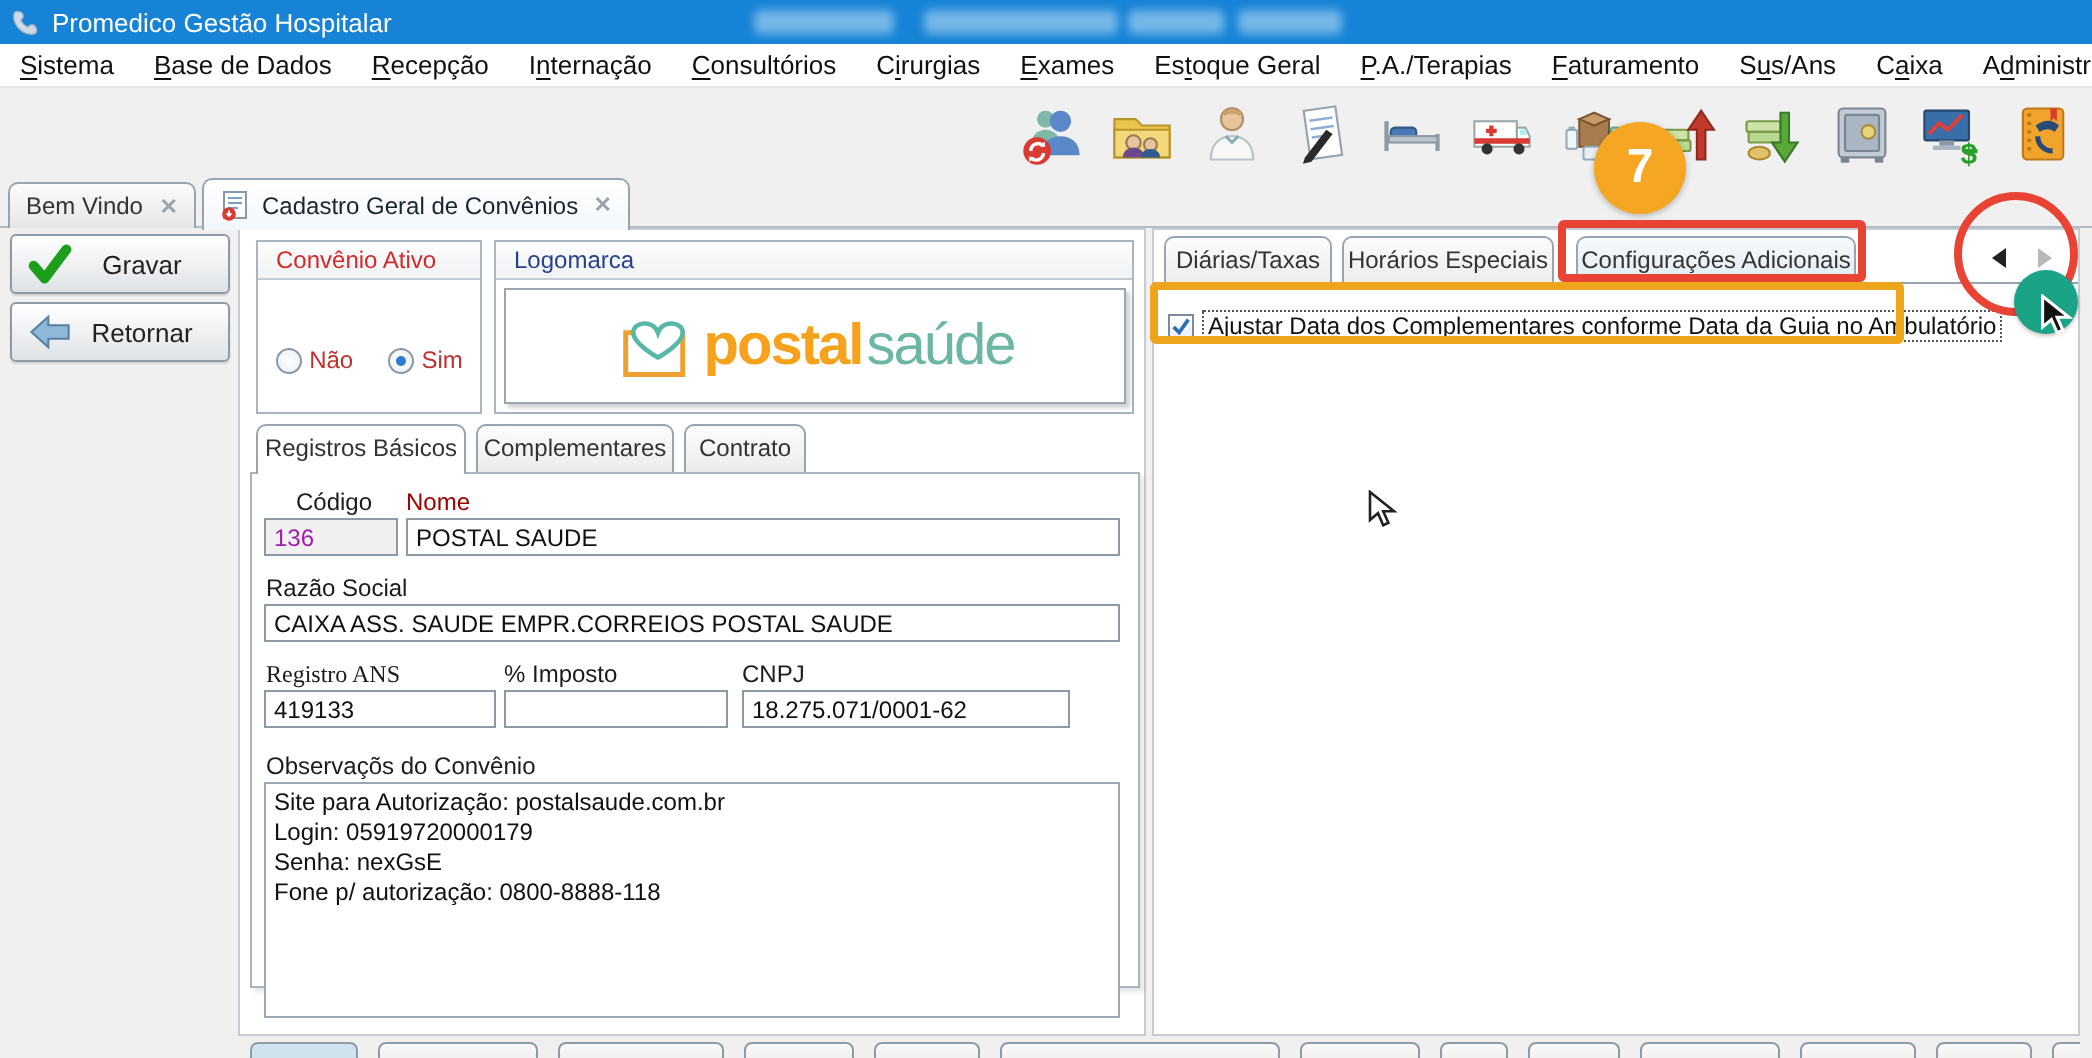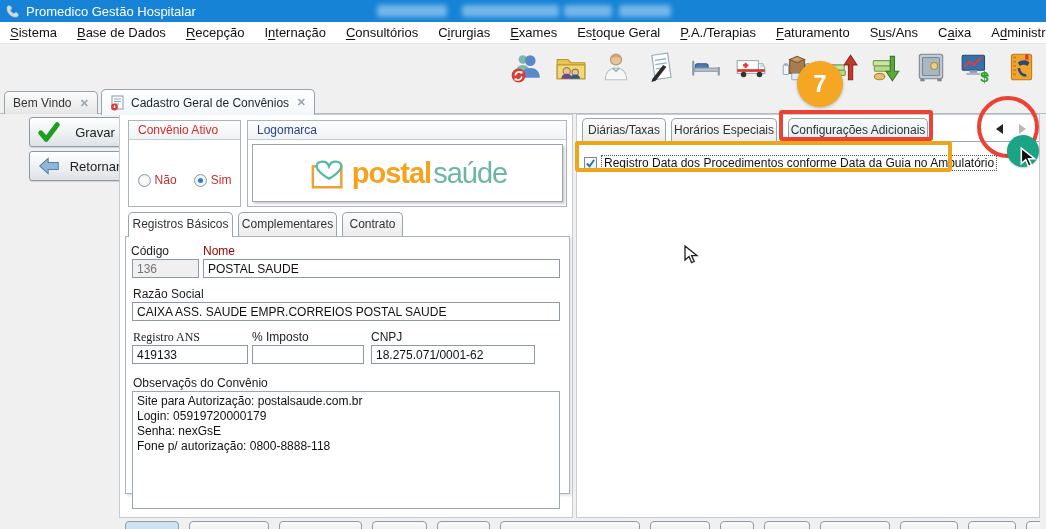--- a/index.html
+++ b/index.html
@@ -35,21 +35,21 @@
     background:linear-gradient(#fbfbfb,#e6e6e6); z-index:1; }
   #tab-cadastro { left:101px; top:89px; width:214px; height:26px;
     background:linear-gradient(#ffffff,#f3f7fa); z-index:3; color:#1a2430; }
   .closex { color:#9aa4ad; font-size:11px; font-weight:bold; margin-left:auto; }
   .closex::before { content:"✕"; }
 
   
   .sidebtn { position:absolute; left:5px; width:110px; height:30px;
     border:1px solid #8e9aa6; border-radius:3px;
     background:linear-gradient(#ffffff,#dfe3e6); display:flex; align-items:center;
-    font-size:13px; color:#222; padding:0 8px; box-shadow:0 1px 1px rgba(0,0,0,.12);margin-left:24px; }
+    font-size:13px; color:#222; padding:0 8px; box-shadow:0 1px 1px rgba(0,0,0,.12); }
   .sidebtn span.lbl { flex:1; text-align:center; }
   #btn-gravar { top:117px; }
   #btn-retornar { top:151px; }
 
   
   .panel { position:absolute; background:#fff; border:1px solid #c6ccd1; }
   #left-panel  { left:119px; top:114px; width:454px; height:404px; }
   #right-panel { left:576px; top:114px; width:464px; height:404px; }
 
   
@@ -83,21 +83,21 @@
   #ftab-basicos { left:8px;  width:105px; }
   #ftab-compl   { left:118px; width:99px; }
   #ftab-contr   { left:222px; width:61px; }
 
   #form-panel { position:absolute; left:5px; top:121px; width:445px; height:258px;
     background:#fff; border:1px solid #aab4bd; box-shadow:2px 2px 2px rgba(0,0,0,.10); }
   .flabel { position:absolute; font-size:12px; color:#1c1c1c; white-space:nowrap; }
   .flabel.red { color:#a00000; }
   .tinput { position:absolute; height:19px; border:1px solid #8e9aa3; background:#fff;
     font-family:"Liberation Sans",sans-serif; font-size:12px; color:#111; padding:0 4px; }
-  .tinput:disabled { background:#f0f0f0; color:#737373; }
+  .tinput:disabled { background:#f0f0f0; color:#a21caf; }
   #obs-area { position:absolute; left:6px; top:154px; width:428px; height:118px;
     border:1px solid #9aa8b2; font-family:"Liberation Sans",sans-serif; font-size:12px;
     color:#111; padding:2px 4px; resize:none; overflow:hidden; line-height:15px; }
 
   
   .rtab { position:absolute; top:3px; height:24px; line-height:22px; text-align:center;
     font-size:12px; color:#333; border:1px solid #98a4ae; border-bottom:none;
     border-radius:5px 5px 0 0; background:linear-gradient(#fcfcfc,#ececec); }
   .rtab.active { background:linear-gradient(#f6fafc,#dfeaf2); height:25px; z-index:2; }
   #rtabline { position:absolute; left:0; top:26px; width:100%; height:1px; background:#98a4ae; }
@@ -342,21 +342,21 @@
       <span class="brand1">postal</span>
         <span class="brand2">saúde</span>
     </div>
   </div>
 
   <div class="ftab active" id="ftab-basicos">Registros Básicos</div>
   <div class="ftab" id="ftab-compl">Complementares</div>
   <div class="ftab" id="ftab-contr">Contrato</div>
 
   <div id="form-panel">
-    <span class="flabel" style="left:5px;top:7px;">Código</span>
+    <span class="flabel" style="left:22px;top:7px;">Código</span>
     <span class="flabel red" style="left:77px;top:7px;">Nome</span>
     <input class="tinput" style="left: 6px; top: 22px; width: 67px;" disabled="" value="136">
     <input class="tinput" style="left: 77px; top: 22px; width: 357px;" value="POSTAL SAUDE">
 
     <span class="flabel" style="left:7px;top:50px;">Razão Social</span>
     <input class="tinput" style="left: 6px; top: 65px; width: 428px;" value="CAIXA ASS. SAUDE EMPR.CORREIOS POSTAL SAUDE">
 
     <span class="flabel" style="left:7px;top:93px;font-family:Liberation Serif, serif;">Registro ANS</span>
     <span class="flabel" style="left:126px;top:93px;">% Imposto</span>
     <span class="flabel" style="left:245px;top:93px;">CNPJ</span>
@@ -380,21 +380,21 @@
 
   <span class="scrollarrow" id="arrow-left"></span>
   <span class="scrollarrow" id="arrow-right"></span>
 
   <div id="chk-row">
     <span class="checkbox">
       <svg width="11" height="11" viewBox="0 0 12 12">
         <path d="M2 6l3 3 5-7" stroke="#2b6cb5" stroke-width="2" fill="none"></path>
       </svg>
     </span>
-    <span id="chk-label">Registro Data dos Procedimentos conforme Data da Guia no Ambulatório</span>
+    <span id="chk-label">Ajustar Data dos Complementares conforme Data da Guia no Ambulatório</span>
   </div>
 </div>
 
 <div id="bottom-tabs"><div class="btab sel" style="width: 54px;"></div><div class="btab" style="width: 80px;"></div><div class="btab" style="width: 83px;"></div><div class="btab" style="width: 55px;"></div><div class="btab" style="width: 53px;"></div><div class="btab" style="width: 140px;"></div><div class="btab" style="width: 60px;"></div><div class="btab" style="width: 34px;"></div><div class="btab" style="width: 46px;"></div><div class="btab" style="width: 70px;"></div><div class="btab" style="width: 58px;"></div><div class="btab" style="width: 48px;"></div><div class="btab" style="width: 60px;"></div></div>
 
 <div class="anno" id="anno-badge">7</div>
 <div class="anno" id="anno-red-rect"></div>
 <div class="anno" id="anno-orange-rect"></div>
 <div class="anno" id="anno-red-circle"></div>
 <div class="anno" id="anno-teal-circle"></div>

